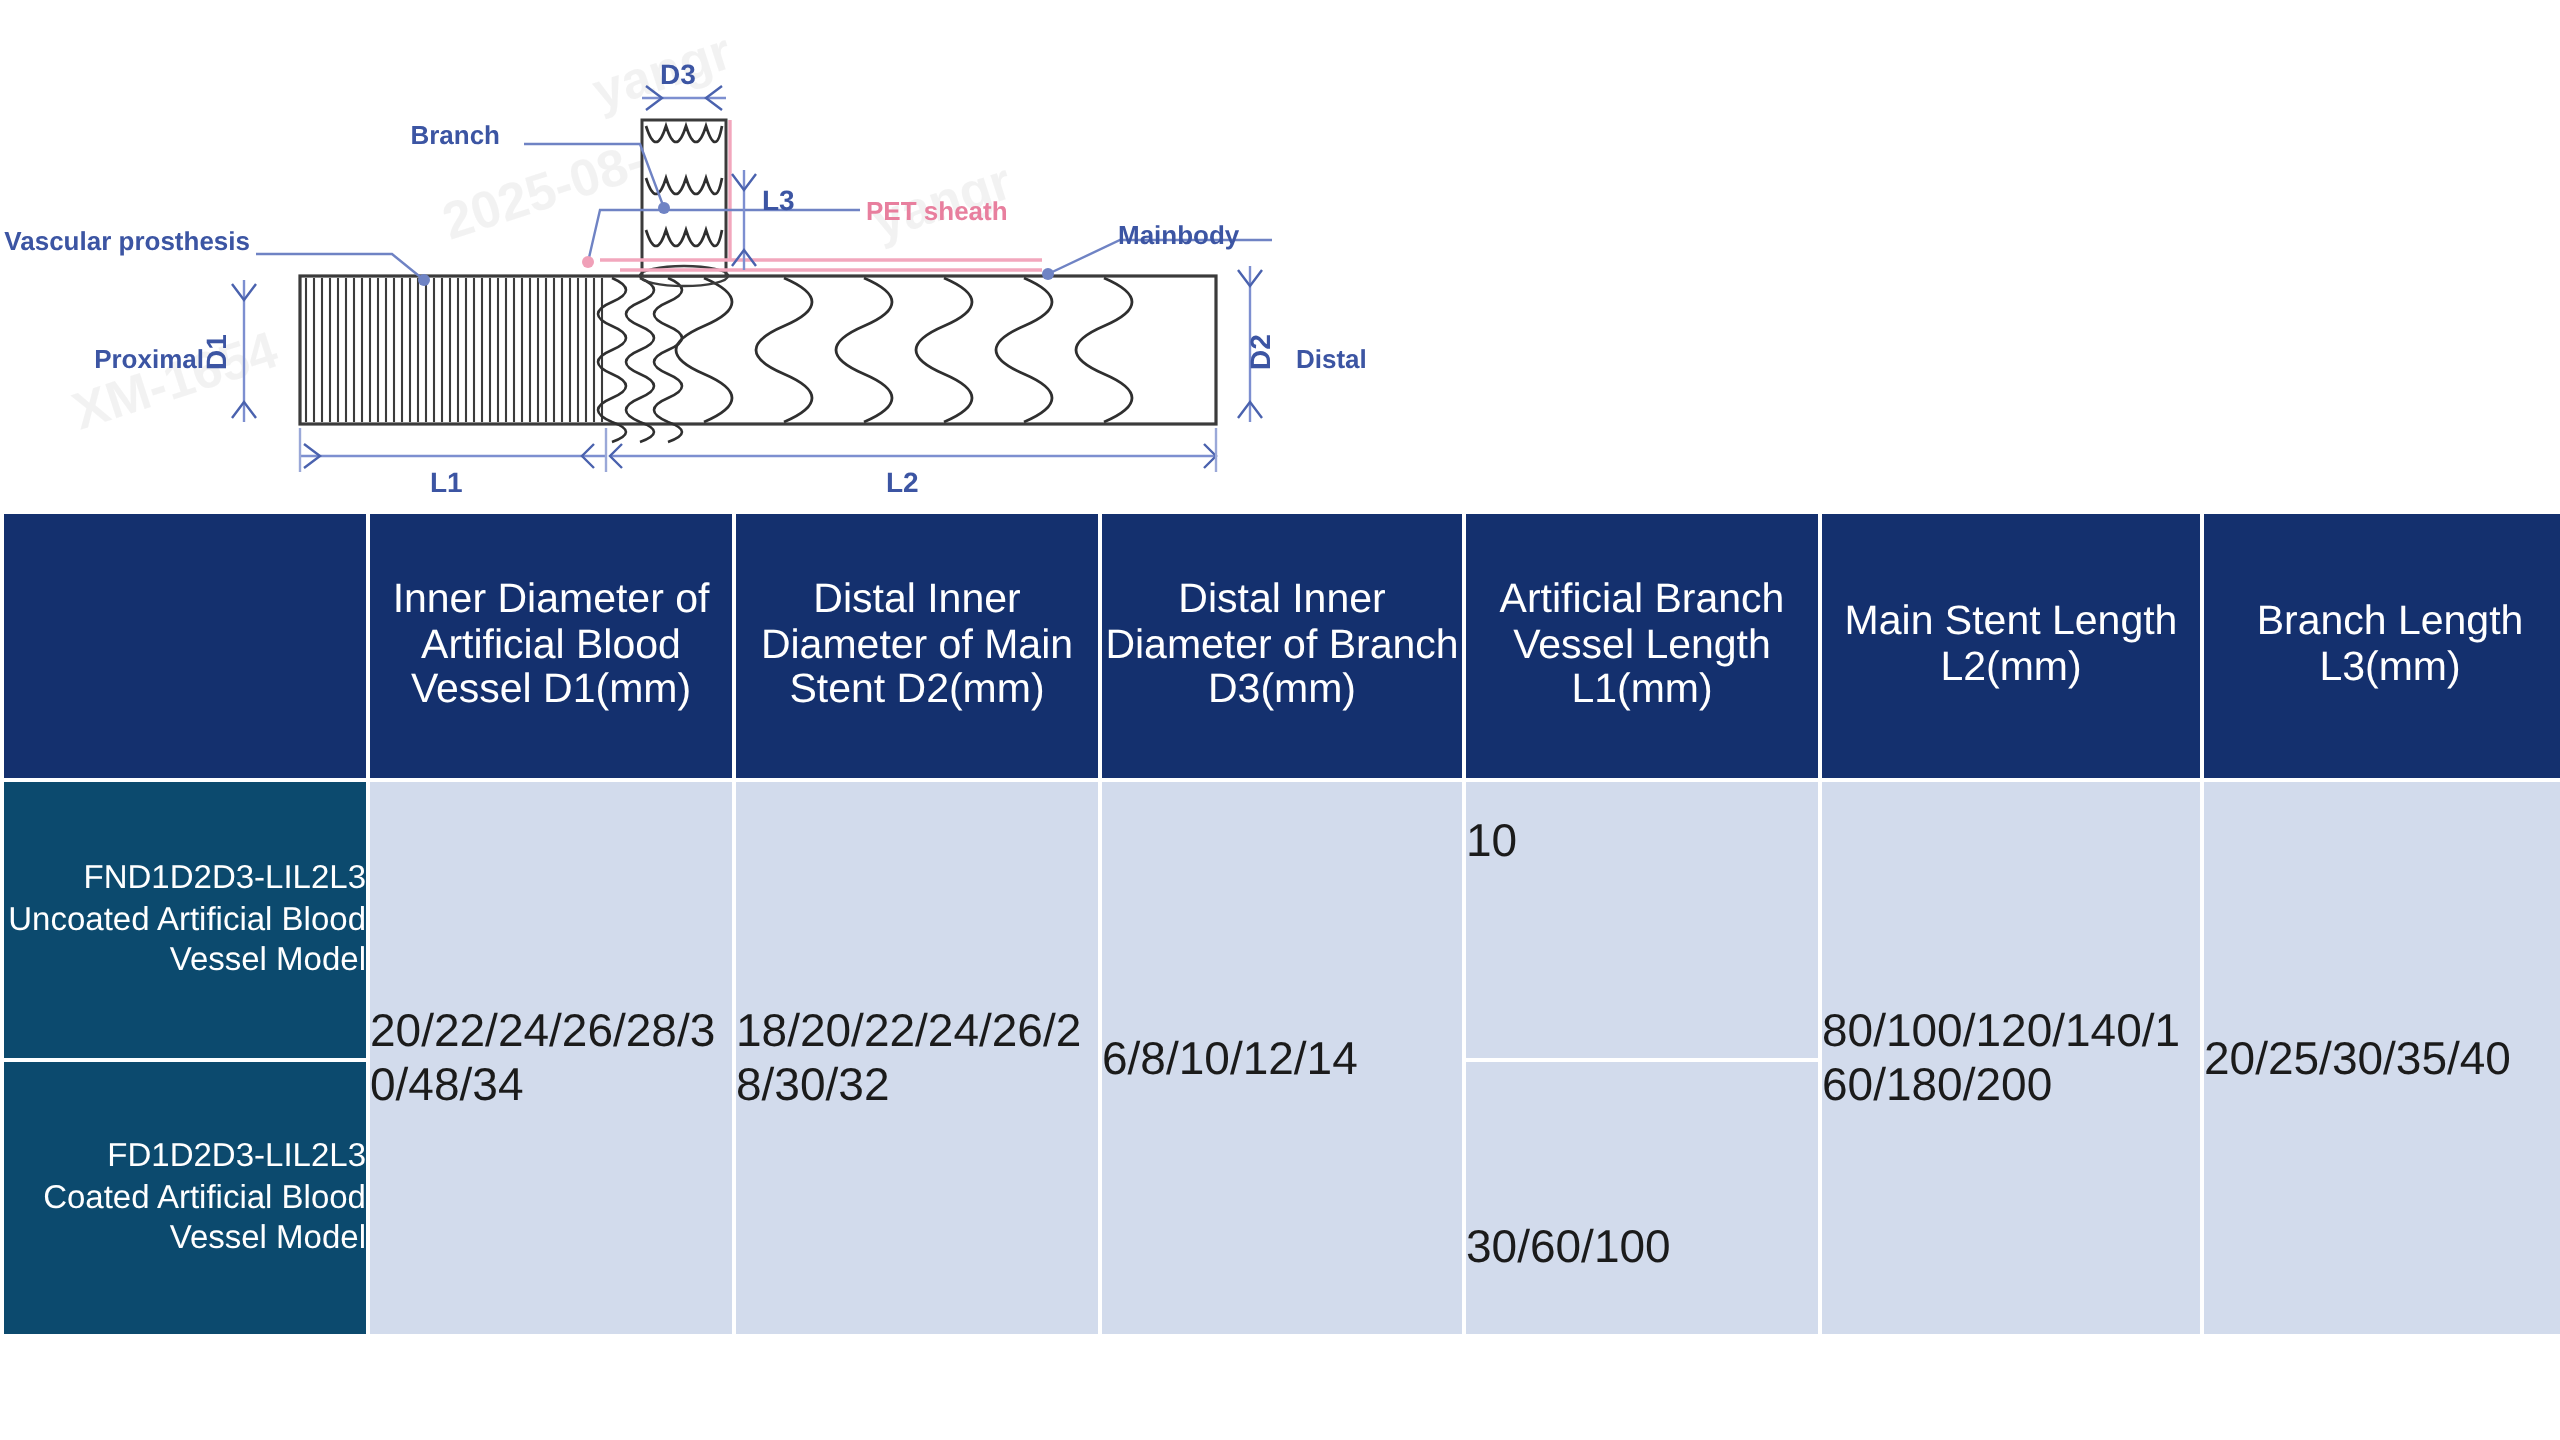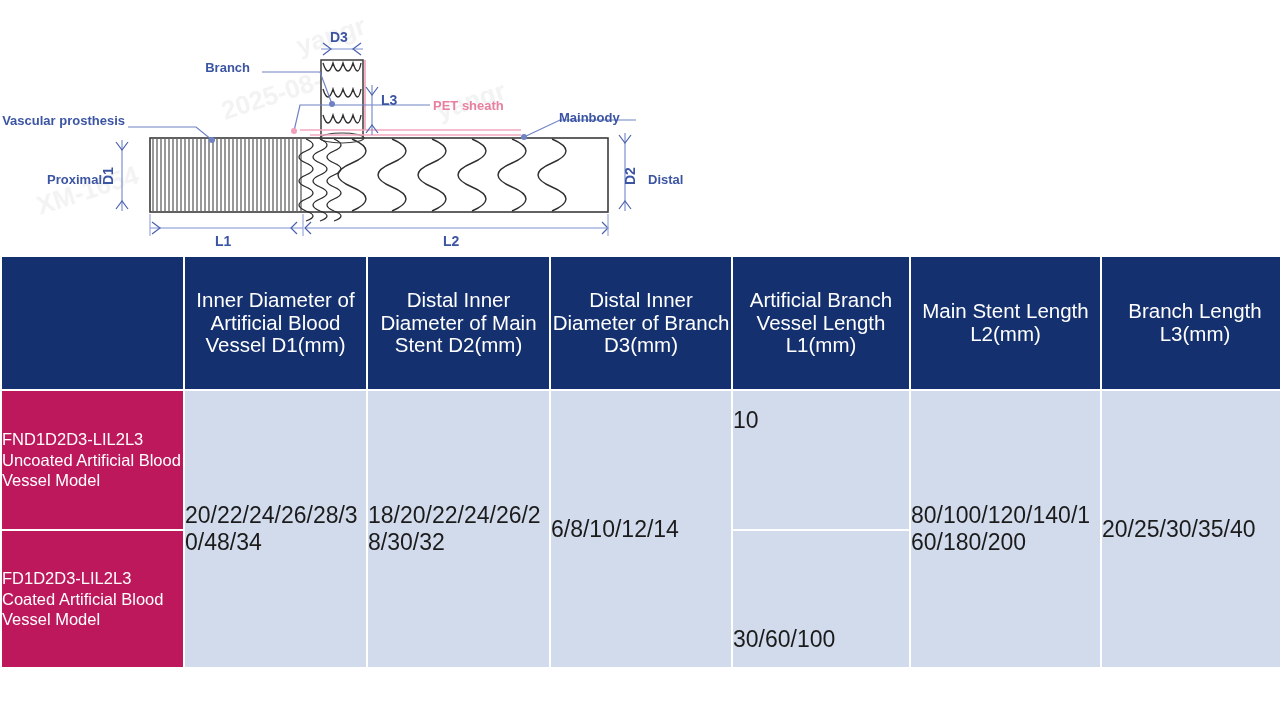--- a/index.html
+++ b/index.html
@@ -24,32 +24,32 @@
     padding:0;margin:0;vertical-align:middle;
     font-weight:400;
   }
   .hdr{
     background:#14306e;color:#ffffff;
     text-align:center;font-size:20.5px;line-height:1.12;
     padding:6px 5px;height:132px;
   }
   .hdr.corner{background:#14306e;}
   .rowlabel{
-    background:#be185d;color:#ffffff;
-    text-align:left;font-size:16.5px;line-height:1.25;
+    background:#0c4a6e;color:#ffffff;
+    text-align:right;font-size:16.5px;line-height:1.25;
     padding:6px 6px;
   }
   .cell{
     background:#d2dbec;color:#1b1b1b;
     font-size:23px;line-height:1.16;
     padding:4px 8px;
     word-break:break-all;
   }
   .cell.top{vertical-align:top;padding-top:16px;}
-  .cell.bottom{vertical-align:bottom;padding-bottom:14px;}
+  .cell.bottom{vertical-align:bottom;padding-bottom:30px;}
 
   
   col.c0{width:181px;}
   col.c1{width:181px;}
   col.c2{width:181px;}
   col.c3{width:180px;}
   col.c4{width:176px;}
   col.c5{width:189px;}
   col.c6{width:186px;}
 

